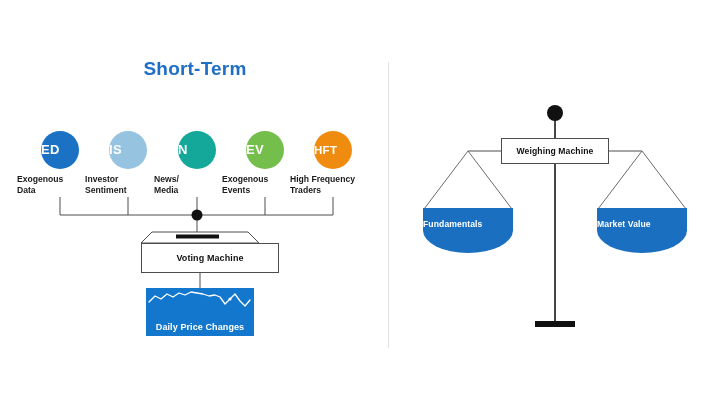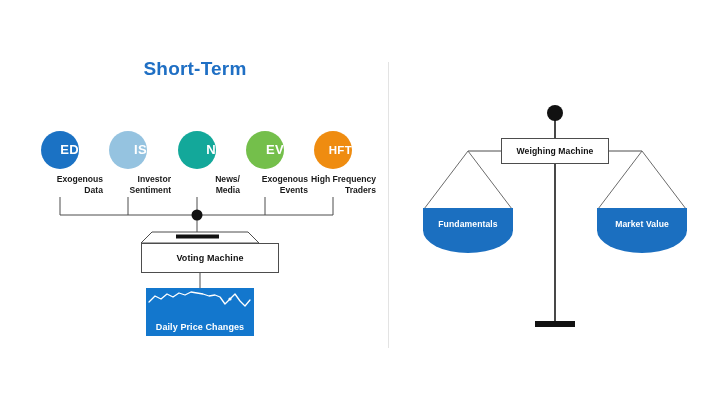--- a/index.html
+++ b/index.html
@@ -49,21 +49,21 @@
     top: 62px;
     width: 1px;
     height: 286px;
     background: #e3e3e3;
   }
 
   
   .driver {
     position: absolute;
     width: 86px;
-    text-align: right;
+    text-align: left;
   }
   .driver .bubble {
     width: 38px;
     height: 38px;
     border-radius: 50%;
     margin: 0 auto;
     color: #ffffff;
     font-size: 13px;
     font-weight: bold;
     line-height: 38px;
@@ -161,21 +161,20 @@
     width: 90px;
     height: 45px;
     background: #1b6fc0;
     border-radius: 0 0 90px 90px / 0 0 45px 45px;
     z-index: 2;
   }
   .pan .pan-label {
     position: absolute;
     left: 0; right: 0;
     top: 11px;
-    text-align: center;
     font-size: 8.6px;
     font-weight: bold;
     color: #ffffff;
     letter-spacing: 0.1px;
   }
   #pan-left  { left: 423px; top: 208px; }
   #pan-right { left: 597px; top: 208px; }
 </style>
 </head>
 <body>

